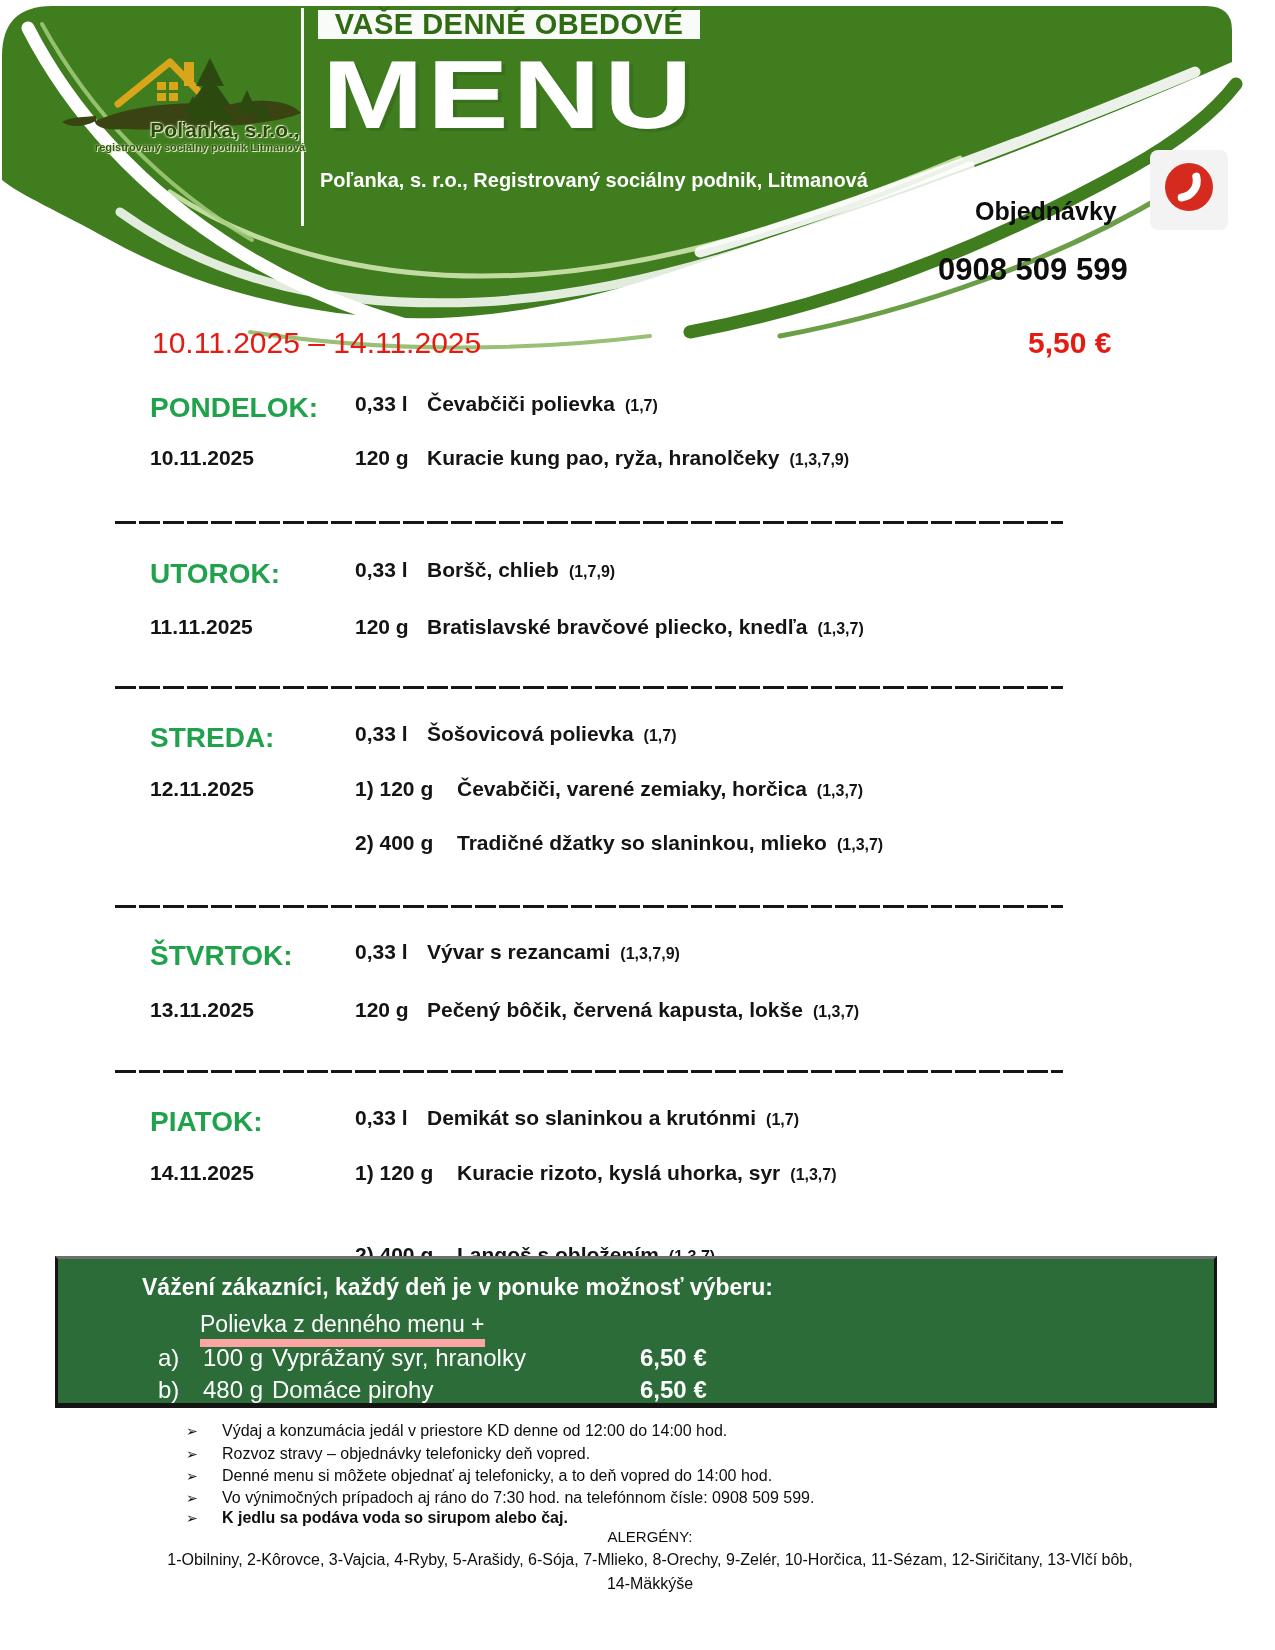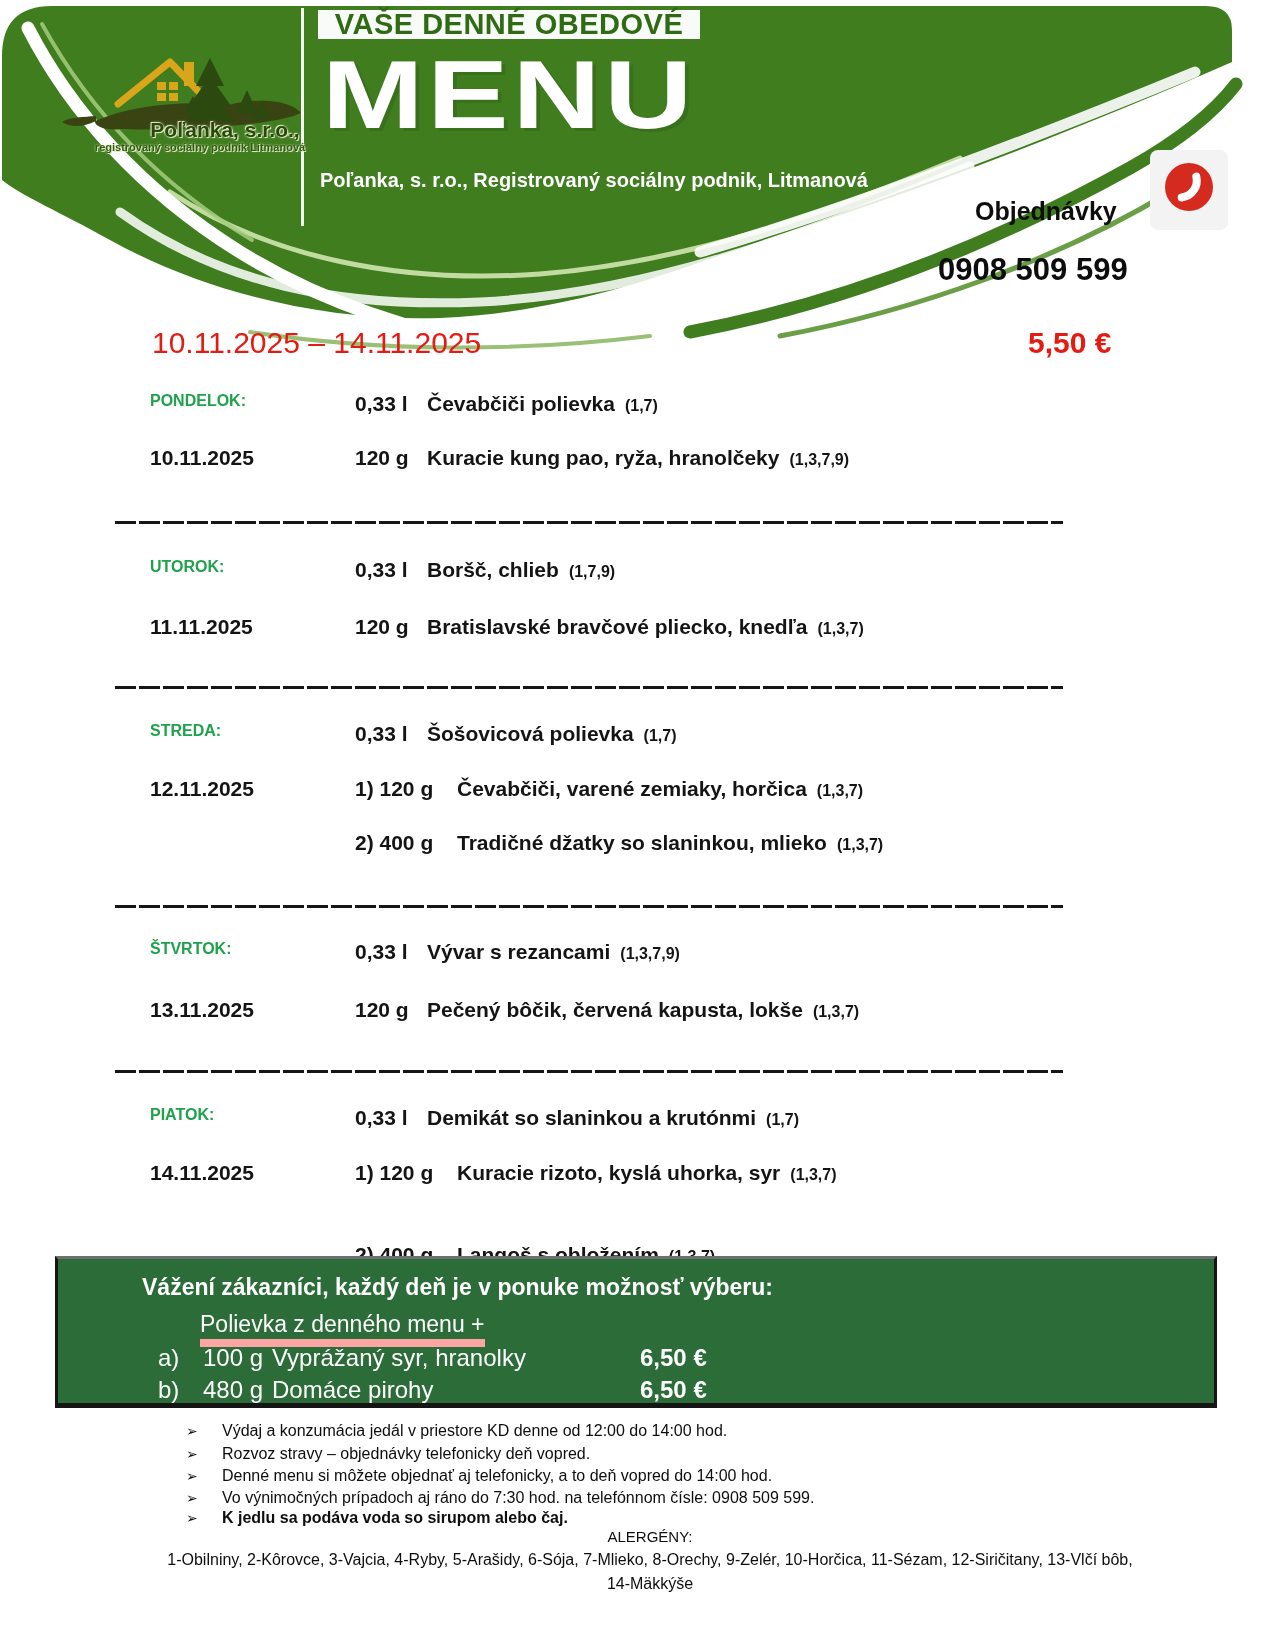--- a/index.html
+++ b/index.html
@@ -29,21 +29,21 @@
         color:#2B470C;text-shadow:0 0 3px #e8f3d8,1px 1px 0 #cfe3ad,-1px -1px 0 #cfe3ad}
   .logo-sub{left:78px;top:141px;width:244px;text-align:center;font-size:11px;font-weight:bold;
         color:#33590F;text-shadow:0 0 2px #e8f3d8,1px 1px 0 #d5e7b6}
   .orders{left:975px;top:197px;font-size:25px;font-weight:bold;color:#0d0d0d}
   .phone{left:938px;top:252px;font-size:31px;font-weight:800;color:#0d0d0d}
   .icon-shadow{left:1150px;top:150px;width:78px;height:80px;background:#f3f3f3;border-radius:8px}
   
   .daterange{left:152px;top:326px;font-size:30px;font-weight:500;color:var(--red)}
   .weekprice{left:1028px;top:326px;font-size:30px;font-weight:bold;color:var(--red)}
   
-  .day-label{left:150px;font-size:16px;font-weight:bold;color:var(--green-day)}
+  .day-label{left:150px;font-size:28px;font-weight:bold;color:var(--green-day)}
   .day-date{left:150px;font-size:21px;font-weight:bold;color:var(--ink)}
   .dish{left:355px;font-size:21px;font-weight:bold;color:var(--ink)}
   .dish .qty{display:inline-block;min-width:72px}
   .dish .qty.wide{min-width:102px}
   .dish .alg{font-size:16px;margin-left:10px}
   .sep{left:115px;width:948px;height:3px;
        background:repeating-linear-gradient(90deg,#161616 0 21px,rgba(0,0,0,0) 21px 24px)}
   
   .offer-box{left:55px;top:1256px;width:1162px;height:152px;background:var(--green-box);
        border:3px solid #151515;border-bottom-width:5px;border-top-color:#6f6f6f}

